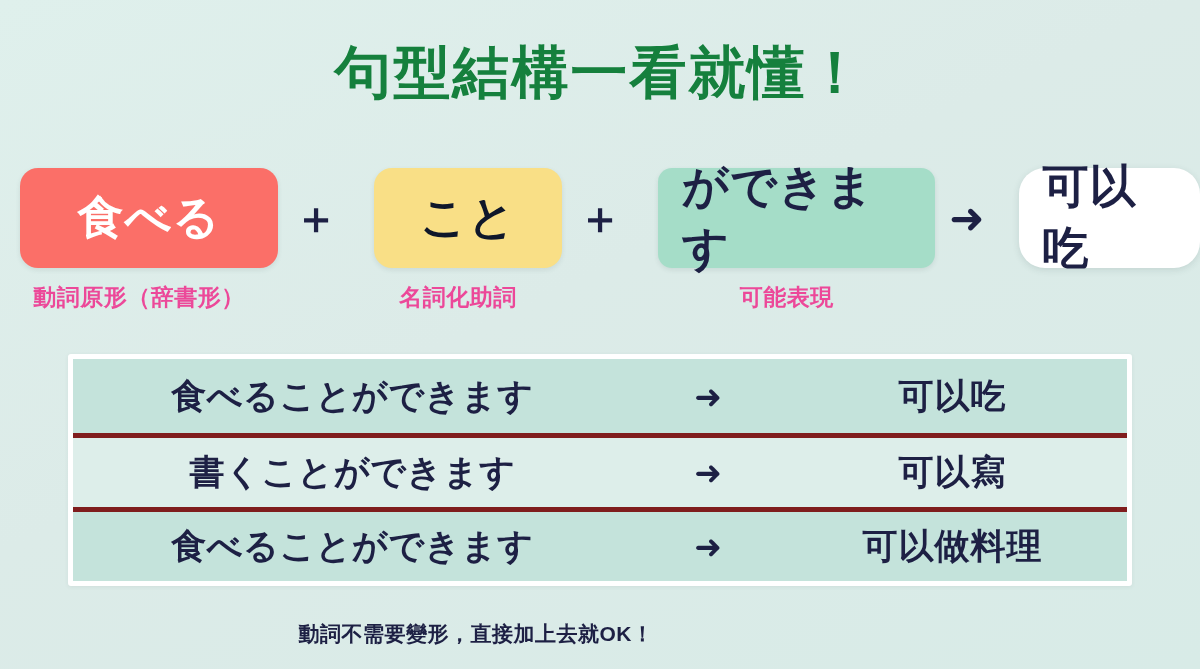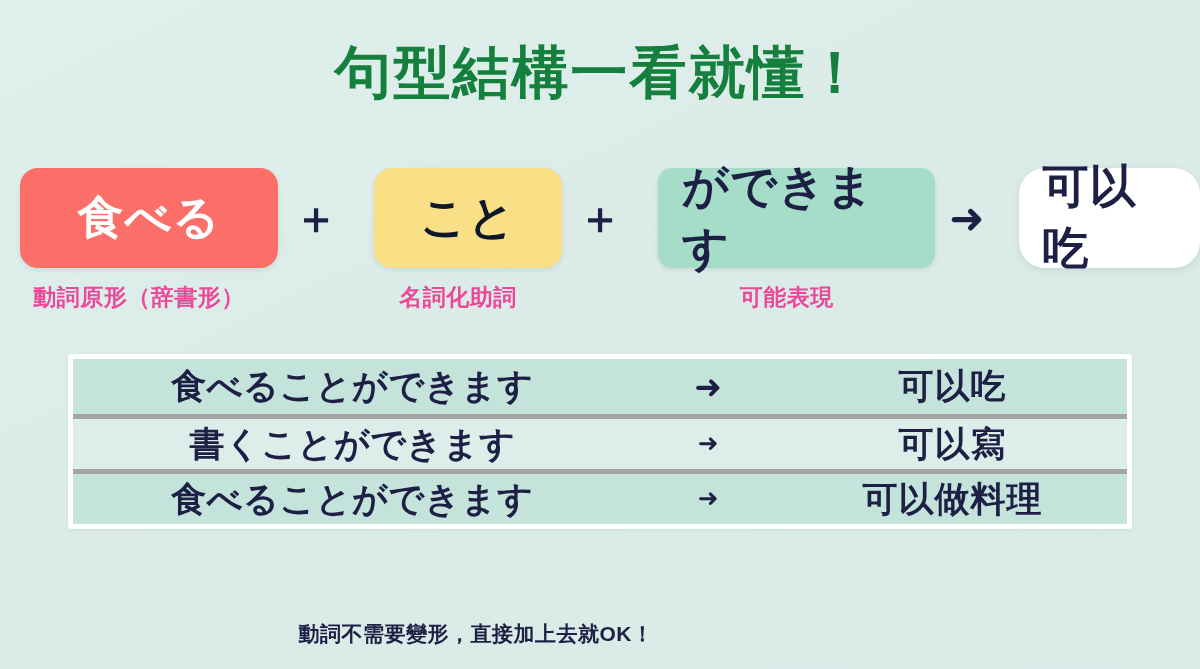--- a/index.html
+++ b/index.html
@@ -138,27 +138,26 @@
     border: 5px solid #ffffff;
     border-radius: 3px;
     background: #ffffff;
     box-shadow: 0 1px 4px rgba(40, 70, 70, 0.07);
   }
 
   .row {
     display: flex;
     flex-direction: row;
     align-items: center;
-    height: 55px;
+    height: 74px;
     box-sizing: border-box;
   }
 
   .row + .row {
-    border-top: 5px solid #a3a3a3;
-    font-family: Liberation Mono, monospace;
+    border-top: 5px solid #7f1d1d;
   }
 
   .row-dark { background: #c4e3db; }
   .row-light { background: #ddeeea; }
 
   .cell-jp {
     flex: 0 0 565px;
     text-align: center;
     font-size: 35px;
     font-weight: bold;

